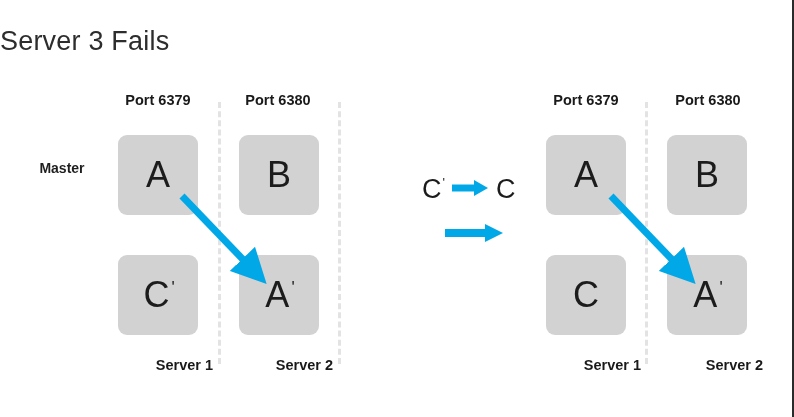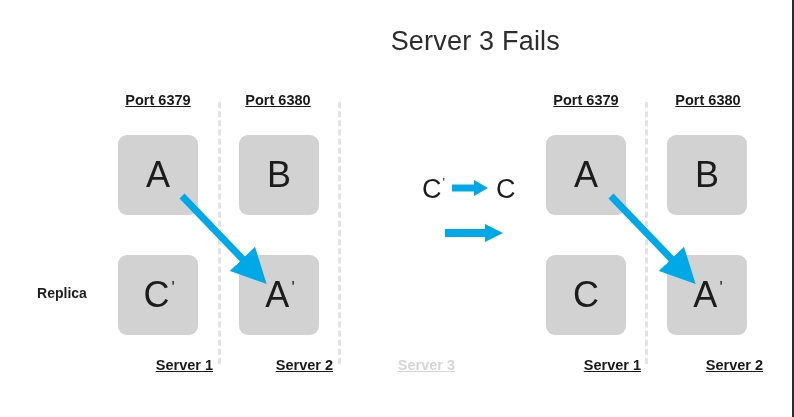--- a/index.html
+++ b/index.html
@@ -19,21 +19,21 @@
     border-right: 2px solid #2b2b2b;
     box-sizing: border-box;
   }
 
   
   .title {
     position: absolute;
     left: 0;
     top: 26px;
     width: 560px;
-    text-align: right;
+    text-align: left;
     font-size: 27px;
     font-weight: 400;
     color: #2d2d2d;
     letter-spacing: .2px;
     white-space: nowrap;
   }
 
   
   .row-label {
     position: absolute;
@@ -49,21 +49,20 @@
 
   
   .col-cap {
     position: absolute;
     width: 110px;
     text-align: center;
     font-size: 14.5px;
     font-weight: 700;
     color: #1a1a1a;
     white-space: nowrap;
-    text-decoration: underline;
   }
   .col-cap.top    { top: 92px; }
   .col-cap.bottom { top: 357px; text-align: right; }
   .col-cap.faded  { color: #d6d6d6; }
 
   
   .vdash {
     position: absolute;
     top: 102px;
     height: 262px;
@@ -130,21 +129,21 @@
     pointer-events: none;
   }
 </style>
 </head>
 <body>
 
 <div id="slide">
 
   <div class="title">Server 3 Fails</div>
 
-  <div class="row-label replica">Replica</div>
+  <div class="row-label master">Master</div>
 
   <div class="col-cap top" style="left:103px;">Port 6379</div>
   <div class="col-cap top" style="left:223px;">Port 6380</div>
 
   <div class="vdash" style="left:218px;"></div>
   <div class="vdash" style="left:338px;"></div>
 
   <div class="node" style="left:118px; top:135px;">
     <span class="glyph"><span>A</span><span class="prime"></span></span>
   </div>
@@ -153,21 +152,20 @@
   </div>
   <div class="node" style="left:118px; top:255px;">
     <span class="glyph"><span>C</span><span class="prime">'</span></span>
   </div>
   <div class="node" style="left:239px; top:255px;">
     <span class="glyph"><span>A</span><span class="prime">'</span></span>
   </div>
 
   <div class="col-cap bottom" style="left:103px;">Server 1</div>
   <div class="col-cap bottom" style="left:223px;">Server 2</div>
-  <div class="col-cap bottom faded" style="left:345px;">Server 3</div>
 
   <div class="legend-row" style="left:422px; top:176px;">
     <span class="lg"><span>C</span><span class="prime">'</span></span>
     <span class="legend-arrow-sm">
       <svg width="40" height="20" viewBox="0 0 40 20" aria-hidden="true">
         <path d="M2 10 L26 10" stroke="#00a8e8" stroke-width="7" stroke-linecap="butt"></path>
         <path d="M24 2 L38 10 L24 18 Z" fill="#00a8e8"></path>
       </svg>
     </span>
     <span class="lg">C</span>

